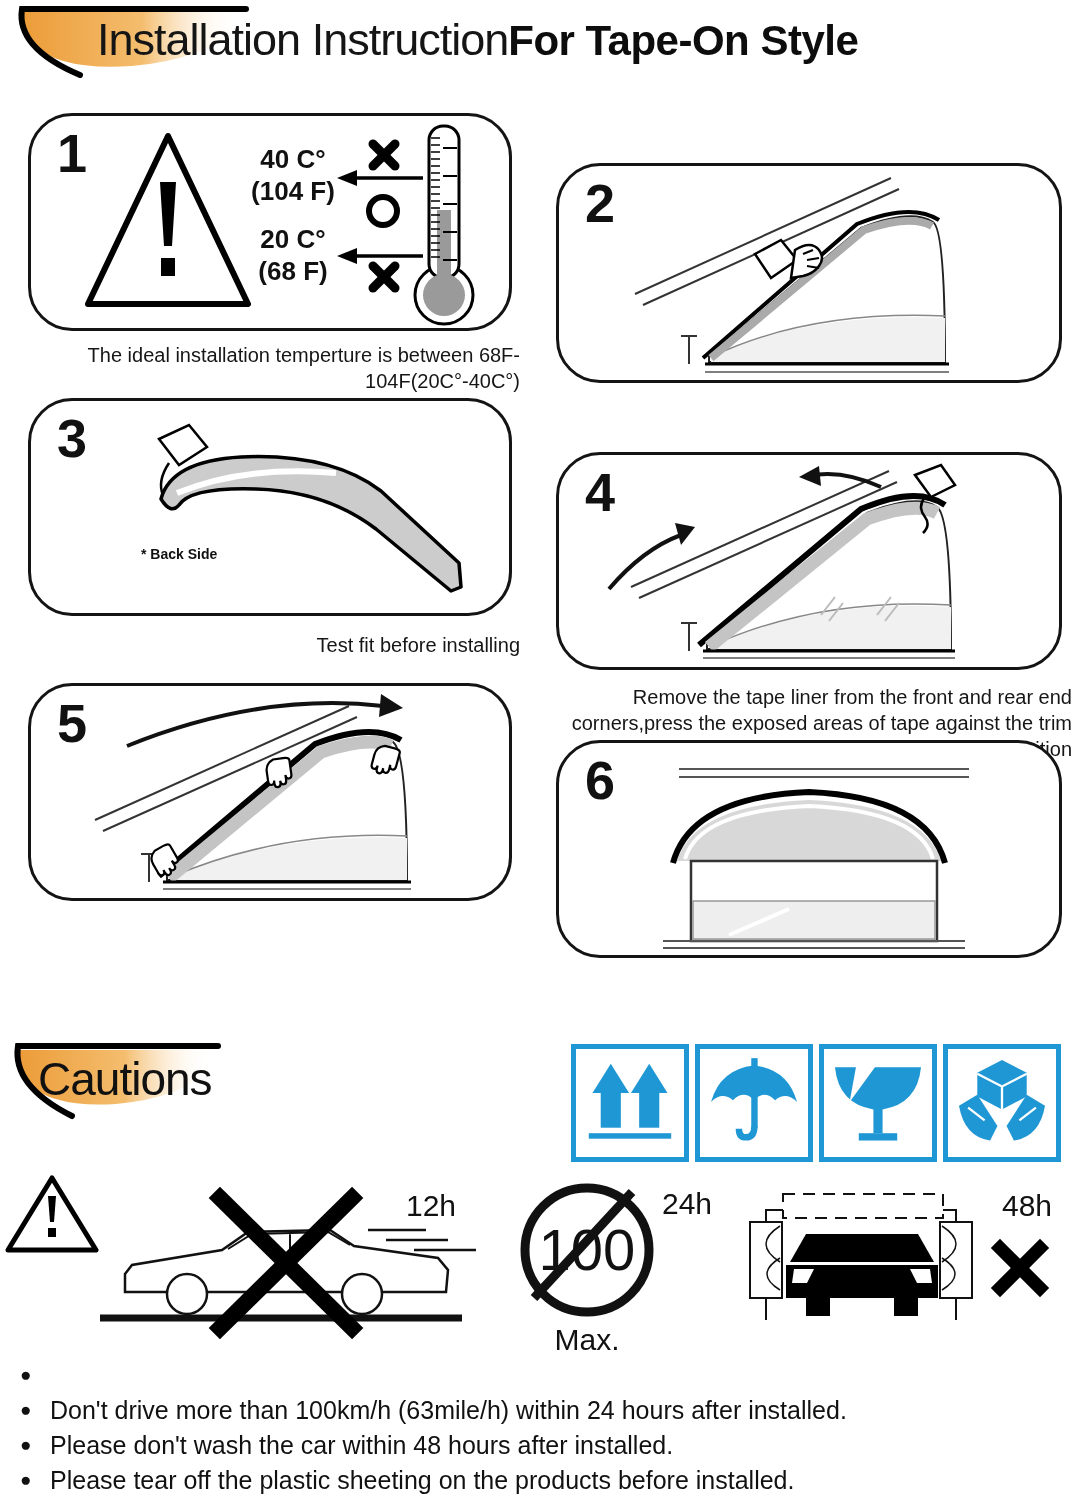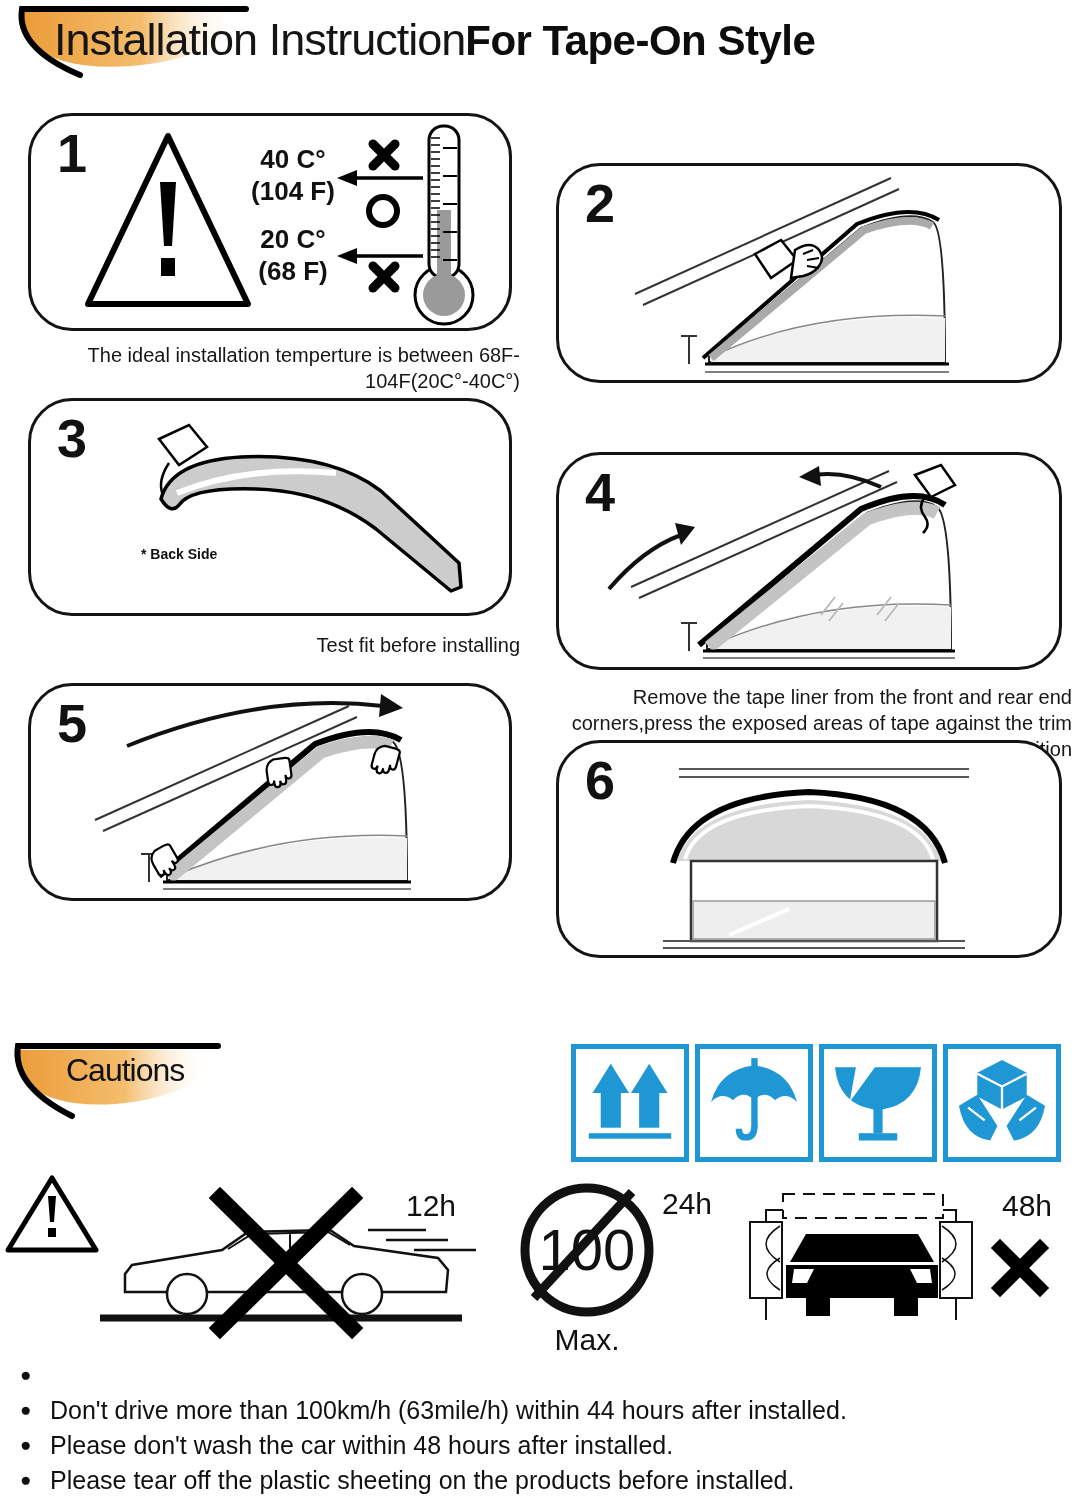--- a/index.html
+++ b/index.html
@@ -1,33 +1,33 @@
 <!DOCTYPE html>
 <html><head>
 <meta charset="utf-8">
 <style>
   html,body{margin:0;padding:0;background:#fff;}
   body{font-family:"Liberation Sans", sans-serif; color:#111;}
   #sheet{position:relative;width:1084px;height:1496px;background:#fff;overflow:hidden;}
 
   
   .hdr{position:absolute;display:flex;align-items:baseline;white-space:nowrap;}
-  .hdr .reg{font-size:45px;font-weight:400;letter-spacing:-1px;color:#151515;}
+  .hdr .reg{font-size:45px;font-weight:400;letter-spacing:-1px;color:#151515;margin-left:43px;}
   .hdr .bold{font-size:42px;font-weight:700;letter-spacing:-0.5px;color:#0d0d0d;}
   .swoosh{position:absolute;z-index:0;}
   .hdr-text{position:relative;z-index:2;}
 
   
   .panel{position:absolute;border:3px solid #141414;border-radius:44px;background:#fff;box-sizing:border-box;}
   .stepnum{position:absolute;left:26px;top:6px;font-size:54px;font-weight:700;color:#111;z-index:3;}
   .pansvg{position:absolute;left:0;top:0;width:100%;height:100%;}
   .cap{position:absolute;text-align:right;font-size:20px;line-height:1.3;color:#161616;}
 
   
-  .cau-head{position:absolute;left:38px;top:1052px;font-size:32px;font-weight:400;letter-spacing:-1px;z-index:2;margin-left:28px;}
+  .cau-head{position:absolute;left:38px;top:1052px;font-size:46px;font-weight:400;letter-spacing:-1px;z-index:2;}
   .icons{position:absolute;left:571px;top:1044px;display:flex;gap:6px;}
   .icx{width:118px;height:118px;border:5px solid #1f97d4;box-sizing:border-box;background:#fff;display:block;}
 
   
   .bullets{position:absolute;left:14px;top:1360px;width:1062px;}
   .brow{display:flex;align-items:flex-start;margin-bottom:5px;}
   .bdot{font-size:19px;line-height:30px;width:30px;flex:0 0 30px;text-align:left;padding-left:6px;}
   .btxt{font-size:25px;line-height:30px;color:#111;}
 
   .svgt{font-family:"Liberation Sans",sans-serif;fill:#111;}
@@ -297,21 +297,21 @@
         <line x1="1040" y1="78" x2="1000" y2="118"></line>
     </g>
   </svg>
 
   <div class="bullets">
     <div class="brow">
       <span class="bdot">●</span>
     </div>
     <div class="brow">
       <span class="bdot">●</span>
-      <span class="btxt">Don't drive more than 100km/h (63mile/h) within 44 hours after installed.</span>
+      <span class="btxt">Don't drive more than 100km/h (63mile/h) within 24 hours after installed.</span>
     </div>
     <div class="brow">
       <span class="bdot">●</span>
       <span class="btxt">Please don't wash the car within 48 hours after installed.</span>
     </div>
     <div class="brow">
       <span class="bdot">●</span>
       <span class="btxt">Please tear off the plastic sheeting on the products before installed.</span>
     </div>
   </div>

